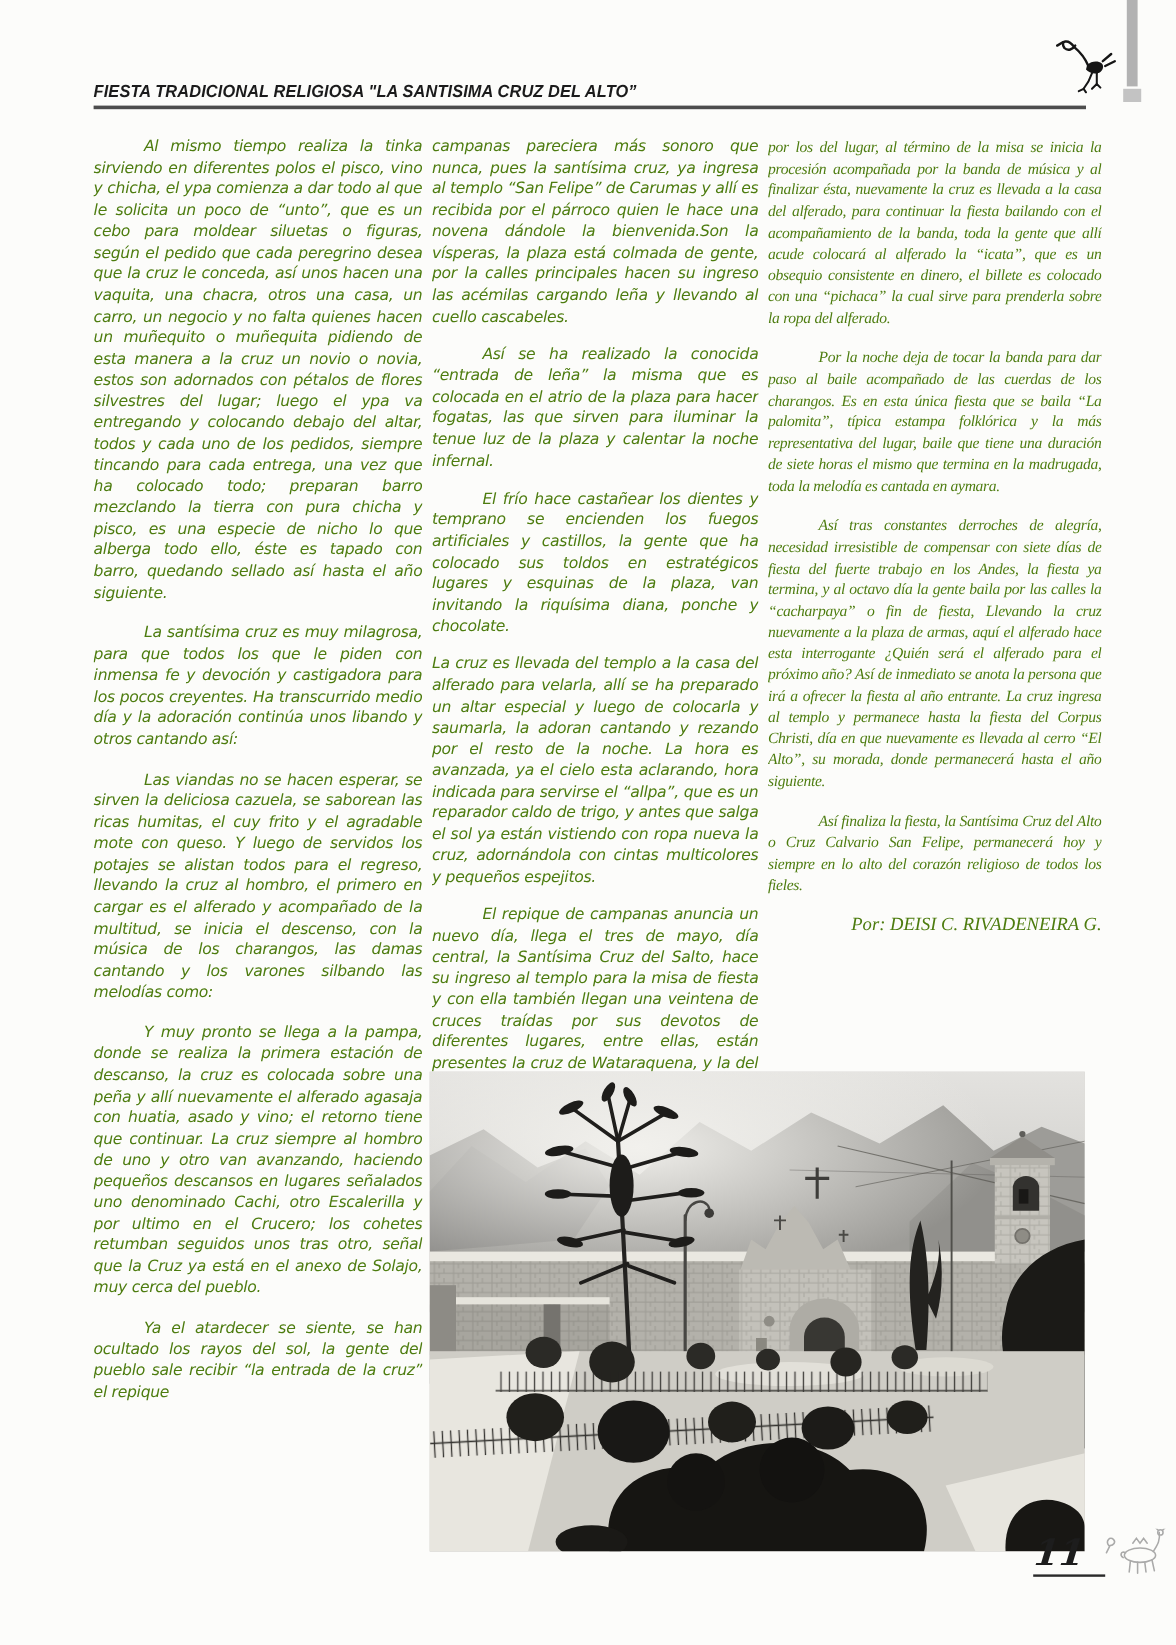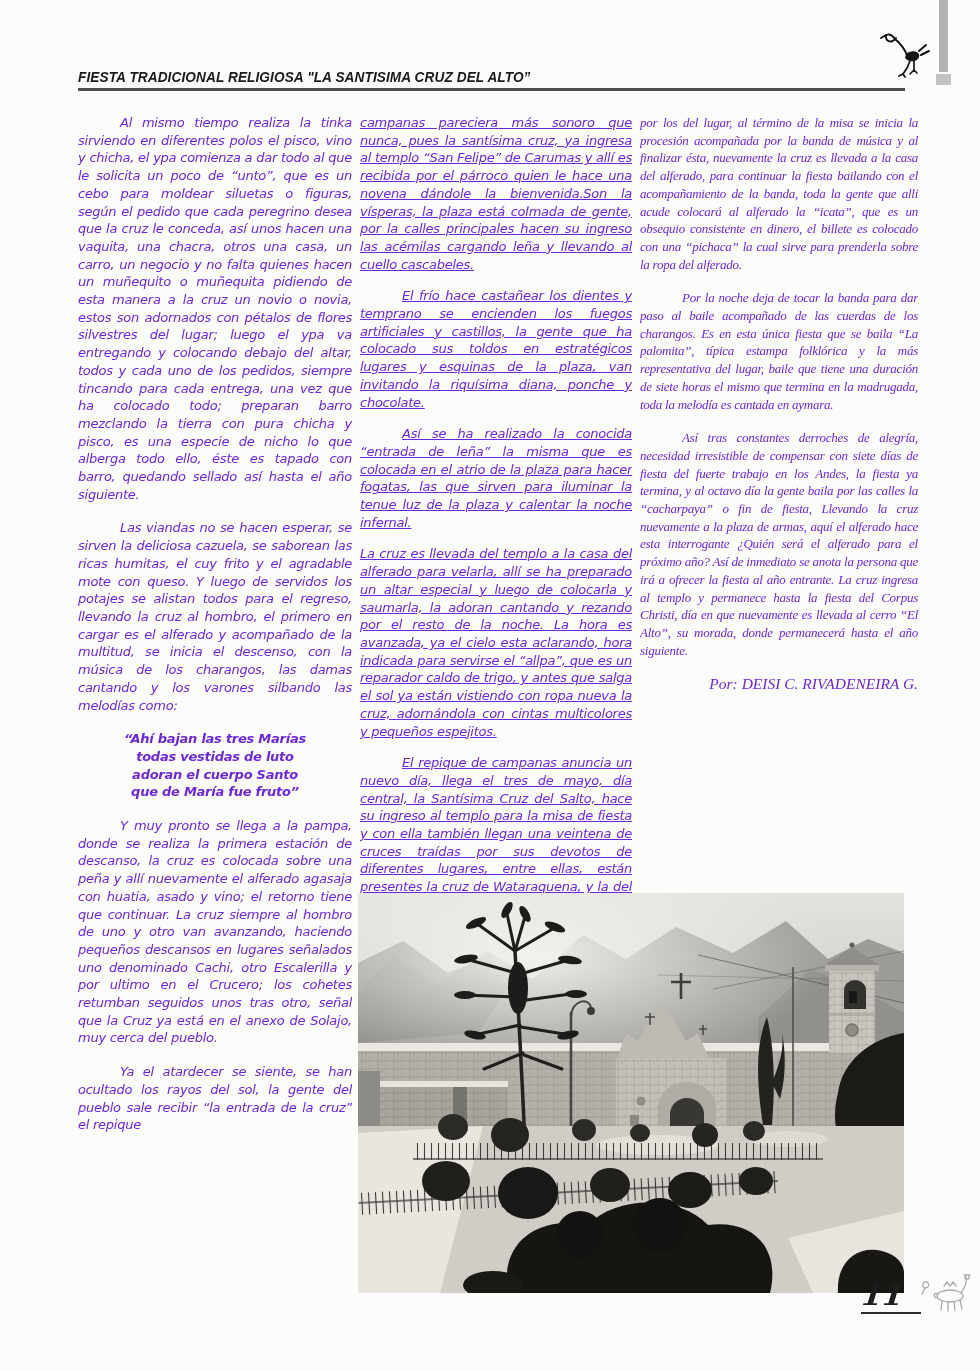--- a/index.html
+++ b/index.html
@@ -7,27 +7,27 @@
         font-family:"DejaVu Sans",sans-serif;}
   
   .hdr-title{position:absolute;left:78px;top:68px;white-space:nowrap;
              font:italic 700 14.5px/18px "Liberation Sans",sans-serif;color:#1b1b1b;
              transform:scaleX(.94);transform-origin:left center;letter-spacing:.1px;}
   .hdr-rule{position:absolute;left:78px;top:88px;width:827px;height:3px;background:#4d4d4d;}
   .corner-bar{position:absolute;left:939px;top:0;width:9px;height:72px;background:#b2b2b2;}
   .corner-sq{position:absolute;left:936px;top:74px;width:15px;height:11px;background:#c3c3c3;}
   .bird{position:absolute;left:880px;top:30px;width:50px;height:48px;}
   
-  .col{position:absolute;top:114px;color:#6d28d9;text-align:justify;
+  .col{position:absolute;top:114px;color:#4d7c0f;text-align:justify;
        font:italic 13px/17.7px "DejaVu Sans",sans-serif;letter-spacing:-.25px;}
   .col1{left:78px;width:274px;height:1216px;overflow:hidden;}
   .col2{left:360px;width:272px;height:782px;overflow:hidden;}
   .col3{left:640px;width:278px;height:782px;overflow:hidden;font-family:Liberation Serif, serif;}
   .col p{margin:0 0 16px 0;}
-  .col2 p{margin-bottom:14px;text-decoration:underline;}
+  .col2 p{margin-bottom:14px;}
   .ind{text-indent:42px;}
   .bq{font-weight:700;text-indent:42px;}
   .cq{font-weight:700;text-align:center;white-space:pre-line;text-indent:0;}
   .byline{text-align:right;font-size:15.5px;font-style:italic;margin-top:18px;letter-spacing:0;}
   
   .photo{position:absolute;left:358px;top:893px;width:546px;height:400px;overflow:hidden;background:#d6d5d2;}
   
   .pageno{position:absolute;left:862px;top:1280px;width:60px;
           font:italic 700 30px/30px "DejaVu Serif",serif;color:#1d1d1d;transform:skewX(-6deg);}
   .pageno-rule{position:absolute;left:861px;top:1312px;width:60px;height:2px;background:#2a2a2a;}
@@ -55,41 +55,39 @@
     <g stroke="#161616" fill="none" stroke-width="1.7" stroke-linecap="round">
       <path d="M30,31 L27,38 L23,44"></path>
       <path d="M23,44 L19,46 M23,44 L25,47"></path>
       <path d="M34,31 L34,40"></path>
       <path d="M34,40 L30,44 M34,40 L37,43"></path>
     </g>
   </svg>
 
   <div class="col col1">
     <p class="ind">Al mismo tiempo realiza la tinka sirviendo en diferentes polos el pisco, vino y chicha, el ypa comienza a dar todo al que le solicita un poco de “unto”, que es un cebo para moldear siluetas o figuras, según el pedido que cada peregrino desea que la cruz le conceda, así unos hacen una vaquita, una chacra, otros una casa, un carro, un negocio y no falta quienes hacen un muñequito o muñequita pidiendo de esta manera a la cruz un novio o novia, estos son adornados con pétalos de flores silvestres del lugar; luego el ypa va entregando y colocando debajo del altar, todos y cada uno de los pedidos, siempre tincando para cada entrega, una vez que ha colocado todo; preparan barro mezclando la tierra con pura chicha y pisco, es una especie de nicho lo que alberga todo ello, éste es tapado con barro, quedando sellado así hasta el año siguiente.</p>
+    <p class="ind">La santísima cruz es muy milagrosa, para que todos los que le piden con inmensa fe y devoción y castigadora para los pocos creyentes. Ha transcurrido medio día y la adoración continúa unos libando y otros cantando así:</p>
     <p class="ind">Las viandas no se hacen esperar, se sirven la deliciosa cazuela, se saborean las ricas humitas, el cuy frito y el agradable mote con queso. Y luego de servidos los potajes se alistan todos para el regreso, llevando la cruz al hombro, el primero en cargar es el alferado y acompañado de la multitud, se inicia el descenso, con la música de los charangos, las damas cantando y los varones silbando las melodías como:</p>
-    <p class="cq">“Ahí bajan las tres Marías
-todas vestidas de luto
-adoran el cuerpo Santo
-que de María fue fruto”</p>
     <p class="ind">Y muy pronto se llega a la pampa, donde se realiza la primera estación de descanso, la cruz es colocada sobre una peña y allí nuevamente el alferado agasaja con huatia, asado y vino; el retorno tiene que continuar. La cruz siempre al hombro de uno y otro van avanzando, haciendo pequeños descansos en lugares señalados uno denominado Cachi, otro Escalerilla y por ultimo en el Crucero; los cohetes retumban seguidos unos tras otro, señal que la Cruz ya está en el anexo de Solajo, muy cerca del pueblo.</p>
     <p class="ind">Ya el atardecer se siente, se han ocultado los rayos del sol, la gente del pueblo sale recibir “la entrada de la cruz” el repique</p>
   </div>
 
   <div class="col col2">
     <p>campanas pareciera más sonoro que nunca, pues la santísima cruz, ya ingresa al templo “San Felipe” de Carumas y allí es recibida por el párroco quien le hace una novena dándole la bienvenida.Son la vísperas, la plaza está colmada de gente, por la calles principales hacen su ingreso las acémilas cargando leña y llevando al cuello cascabeles.</p>
+    <p class="ind">Así se ha realizado la conocida “entrada de leña” la misma que es colocada en el atrio de la plaza para hacer fogatas, las que sirven para iluminar la tenue luz de la plaza y calentar la noche infernal.</p>
     <p class="ind">El frío hace castañear los dientes y temprano se encienden los fuegos artificiales y castillos, la gente que ha colocado sus toldos en estratégicos lugares y esquinas de la plaza, van invitando la riquísima diana, ponche y chocolate.</p>
-    <p class="ind">Así se ha realizado la conocida “entrada de leña” la misma que es colocada en el atrio de la plaza para hacer fogatas, las que sirven para iluminar la tenue luz de la plaza y calentar la noche infernal.</p>
     <p>La cruz es llevada del templo a la casa del alferado para velarla, allí se ha preparado un altar especial y luego de colocarla y saumarla, la adoran cantando y rezando por el resto de la noche. La hora es avanzada, ya el cielo esta aclarando, hora indicada para servirse el “allpa”, que es un reparador caldo de trigo, y antes que salga el sol ya están vistiendo con ropa nueva la cruz, adornándola con cintas multicolores y pequeños espejitos.</p>
     <p class="ind">El repique de campanas anuncia un nuevo día, llega el tres de mayo, día central, la Santísima Cruz del Salto, hace su ingreso al templo para la misa de fiesta y con ella también llegan una veintena de cruces traídas por sus devotos de diferentes lugares, entre ellas, están presentes la cruz de Wataraquena, y la del Ichoque, muy conocidas</p>
   </div>
 
   <div class="col col3">
     <p>por los del lugar, al término de la misa se inicia la procesión acompañada por la banda de música y al finalizar ésta, nuevamente la cruz es llevada a la casa del alferado, para continuar la fiesta bailando con el acompañamiento de la banda, toda la gente que allí acude colocará al alferado la “icata”, que es un obsequio consistente en dinero, el billete es colocado con una “pichaca” la cual sirve para prenderla sobre la ropa del alferado.</p>
     <p class="ind">Por la noche deja de tocar la banda para dar paso al baile acompañado de las cuerdas de los charangos. Es en esta única fiesta que se baila “La palomita”, típica estampa folklórica y la más representativa del lugar, baile que tiene una duración de siete horas el mismo que termina en la madrugada, toda la melodía es cantada en aymara.</p>
     <p class="ind">Así tras constantes derroches de alegría, necesidad irresistible de compensar con siete días de fiesta del fuerte trabajo en los Andes, la fiesta ya termina, y al octavo día la gente baila por las calles la “cacharpaya” o fin de fiesta, Llevando la cruz nuevamente a la plaza de armas, aquí el alferado hace esta interrogante ¿Quién será el alferado para el próximo año? Así de inmediato se anota la persona que irá a ofrecer la fiesta al año entrante. La cruz ingresa al templo y permanece hasta la fiesta del Corpus Christi, día en que nuevamente es llevada al cerro “El Alto”, su morada, donde permanecerá hasta el año siguiente.</p>
+    <p class="ind">Así finaliza la fiesta, la Santísima Cruz del Alto o Cruz Calvario San Felipe, perma­necerá hoy y siempre en lo alto del corazón religioso de todos los fieles.</p>
     <p class="byline">Por: DEISI C. RIVADENEIRA G.</p>
   </div>
 
   <div class="photo">
     <svg width="546" height="400" viewBox="0 0 546 400">
       <defs>
         <linearGradient id="sky" x1="0" y1="0" x2="0" y2="1">
           <stop offset="0" stop-color="#e3e2df"></stop>
             <stop offset="1" stop-color="#c2c1bd"></stop>
         </linearGradient>

